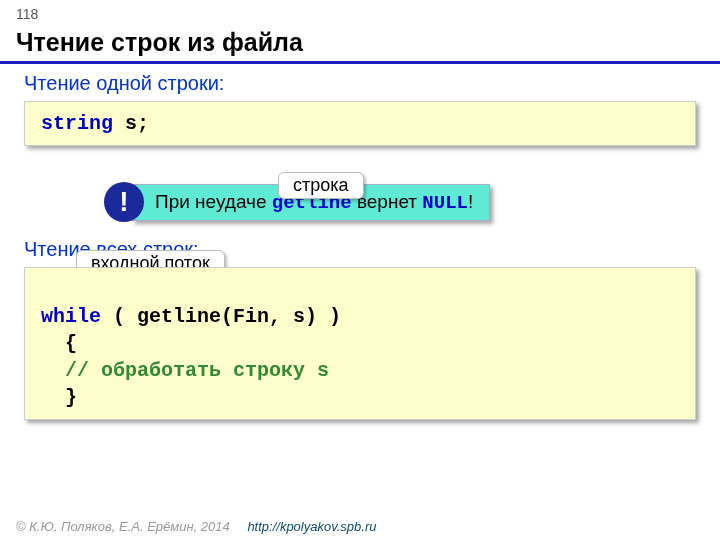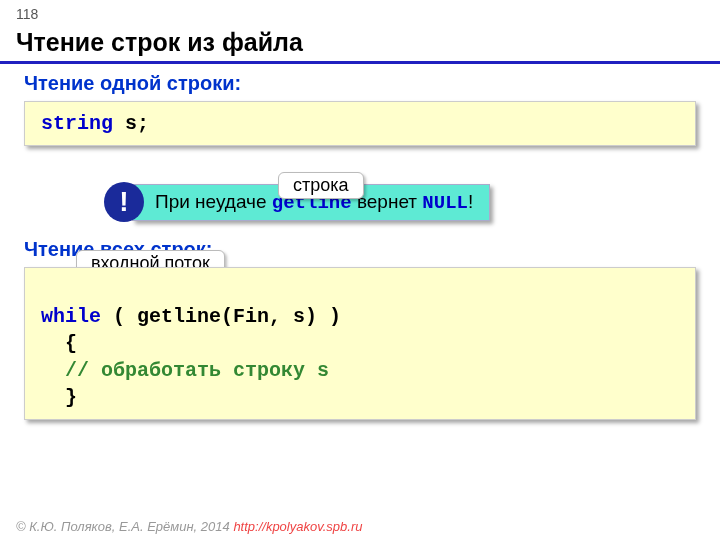--- a/index.html
+++ b/index.html
@@ -36,21 +36,21 @@
     height: 3px;
     background: #2020c0;
     margin: 0 0 8px 0;
   }
   .content {
     padding: 0 24px;
     position: relative;
   }
   .subhead {
     font-size: 20px;
-    font-weight: bold;
+    font-weight: normal;
     color: #0033cc;
     margin-top: 6px;
     margin-bottom: 6px;
   }
   .codebox {
     background: #ffffcc;
     border: 1px solid #ccc;
     box-shadow: 3px 3px 4px rgba(0,0,0,0.35);
     padding: 8px 16px;
     font-family: "Courier New", monospace;
@@ -103,21 +103,21 @@
   }
   .note-box .mono { font-family: "Courier New", monospace; color: #0000cc; font-weight: bold; }
   .footer {
     position: absolute;
     bottom: 6px;
     left: 16px;
     font-size: 13px;
     font-style: italic;
     color: #999;
   }
-  .footer .url { color: #ef4444; margin-left: 0; }
+  .footer .url { color: #0c4a6e; margin-left: 14px; }
 </style>
 </head>
 <body>
 
 <div class="header-bar">
   <span class="page-num">118</span>
 </div>
 
 <div class="title">Чтение строк из файла</div>
 <div class="title-underline"></div>

